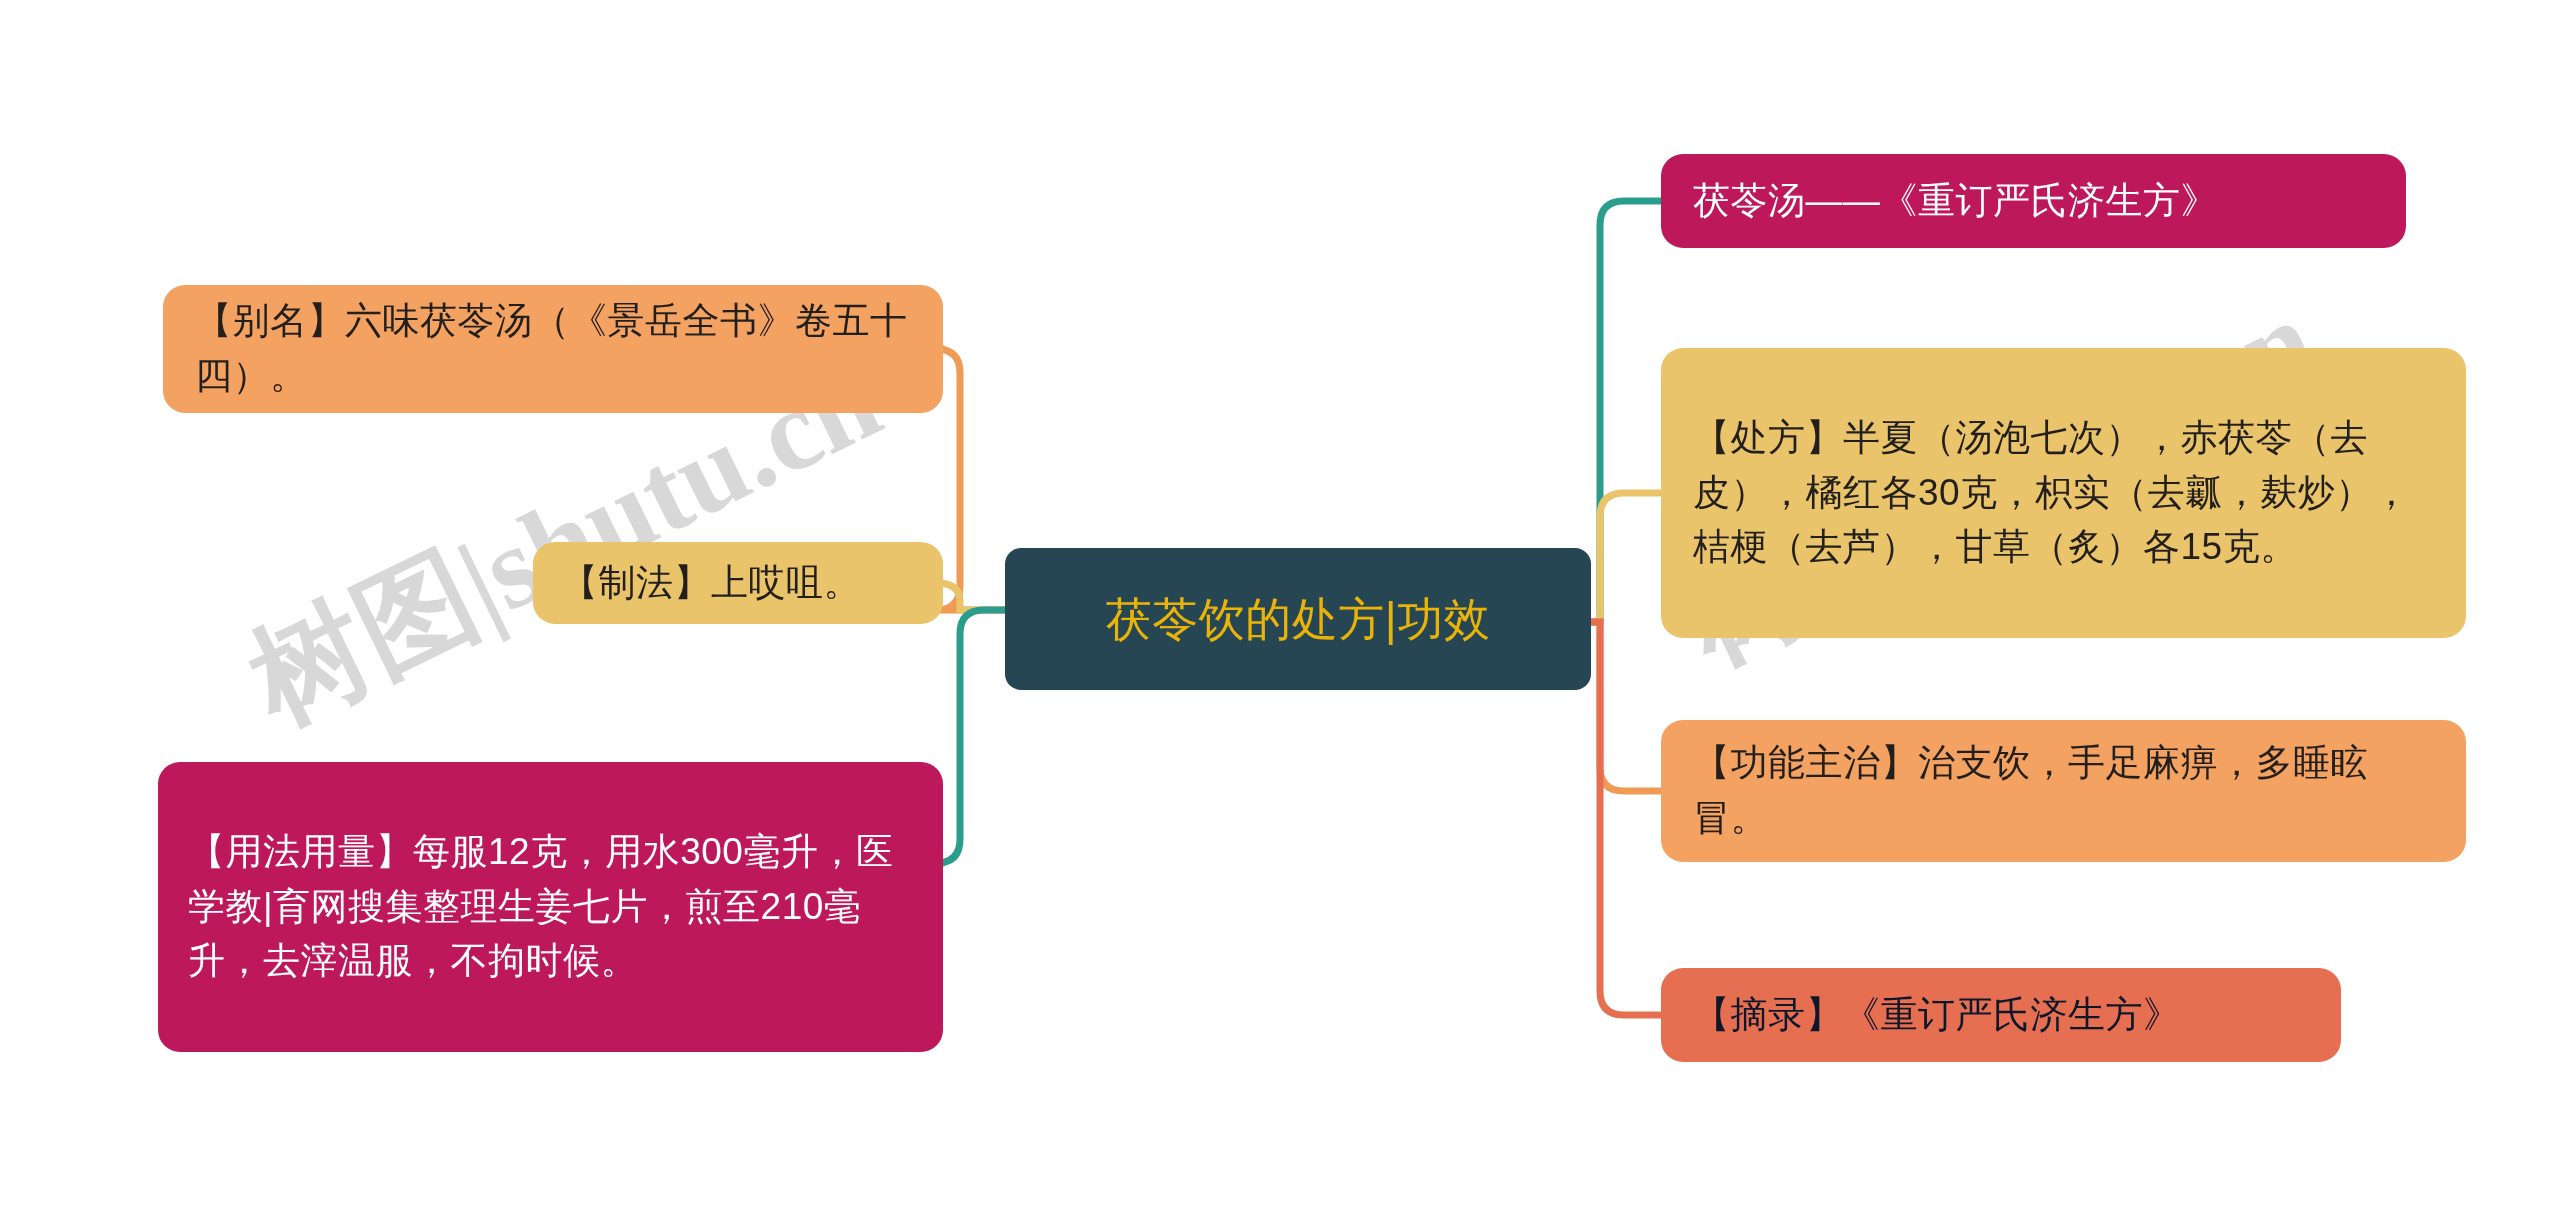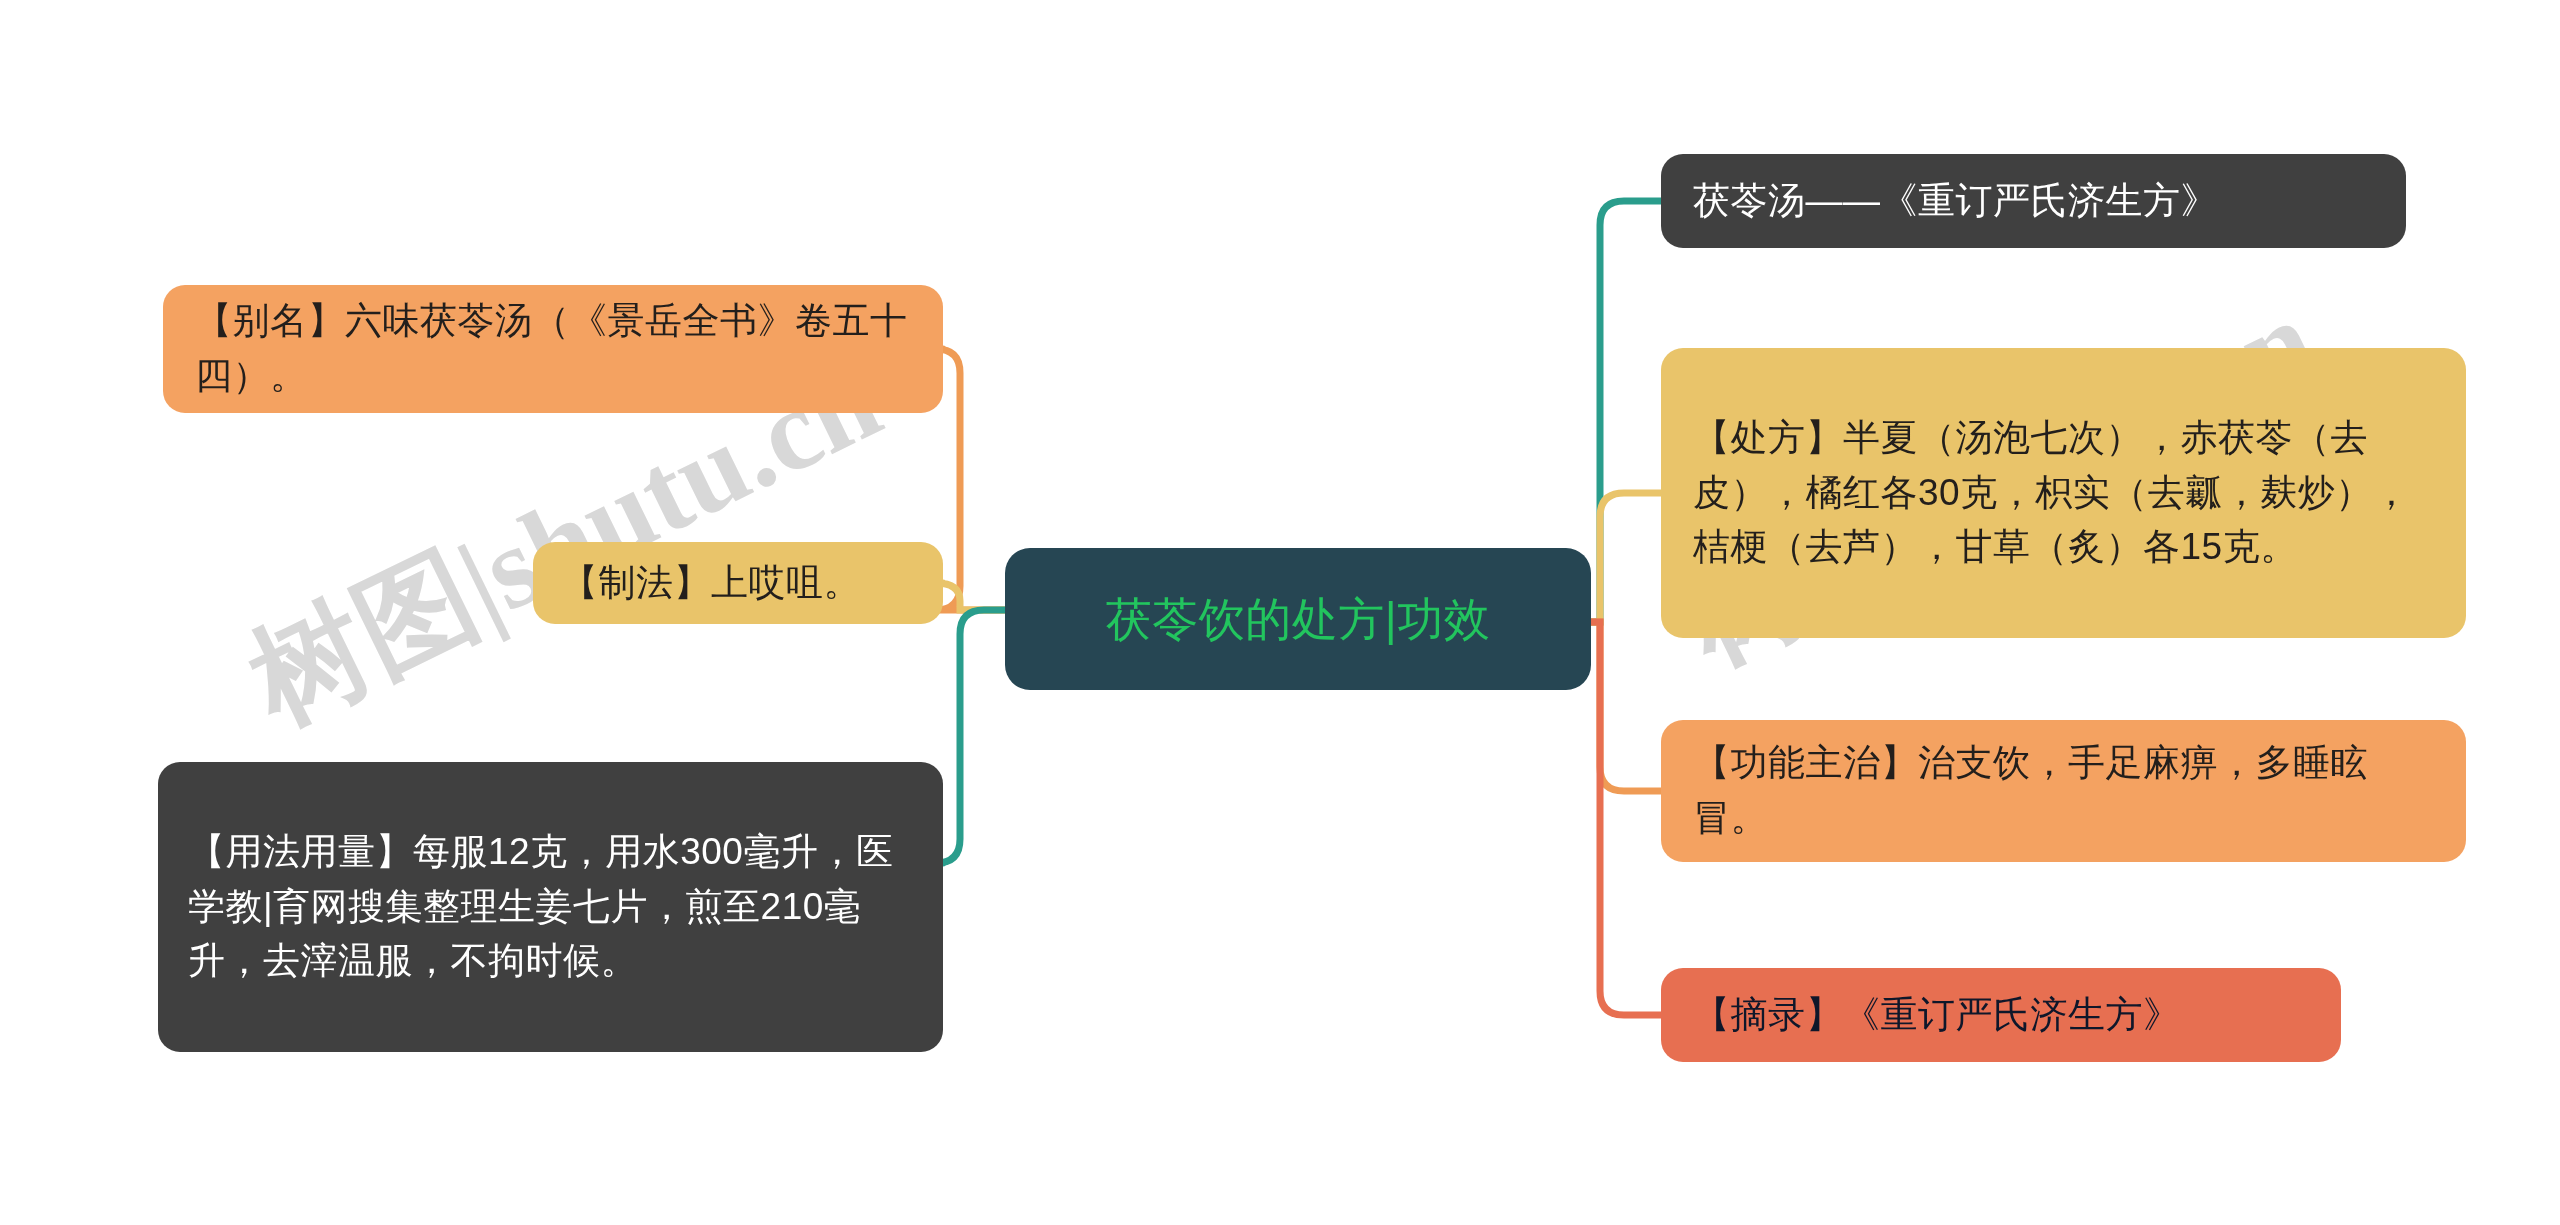--- a/index.html
+++ b/index.html
@@ -46,29 +46,29 @@
     line-height: 1.48;
     letter-spacing: 0.5px;
   }
   .node .txt {
     display: block;
     width: 100%;
   }
 
   .n-central {
     background: #264653;
-    color: #22c55e;
+    color: #eab308;
     font-size: 46px;
     justify-content: center;
     text-align: center;
-    border-radius: 25px;
+    border-radius: 16px;
   }
   .n-orange  { background: #f4a261; color: #231f1c; font-size: 37px; }
   .n-yellow  { background: #e9c46a; color: #231f1c; font-size: 37px; }
-  .n-green   { background: #404040; color: #ffffff; font-size: 37px; }
+  .n-green   { background: #be185d; color: #ffffff; font-size: 37px; }
   .n-red     { background: #e76f51; color: #0f172a; font-size: 37px; }
 
   
   #node-central      { left:1005px; top:548px;  width:586px; height:142px; }
 
   #node-bieming      { left:163px;  top:285px;  width:780px; height:128px; padding:0 24px 0 32px; }
   #node-zhifa        { left:533px;  top:542px;  width:410px; height:82px;  padding:0 26px 0 28px; }
   #node-yongfa       { left:158px;  top:718px;  width:785px; height:290px; padding:0 28px 0 30px;margin-top:44px; }
 
   #node-fulingtang   { left:1661px; top:154px;  width:745px; height:94px;  padding:0 28px 0 32px; }

